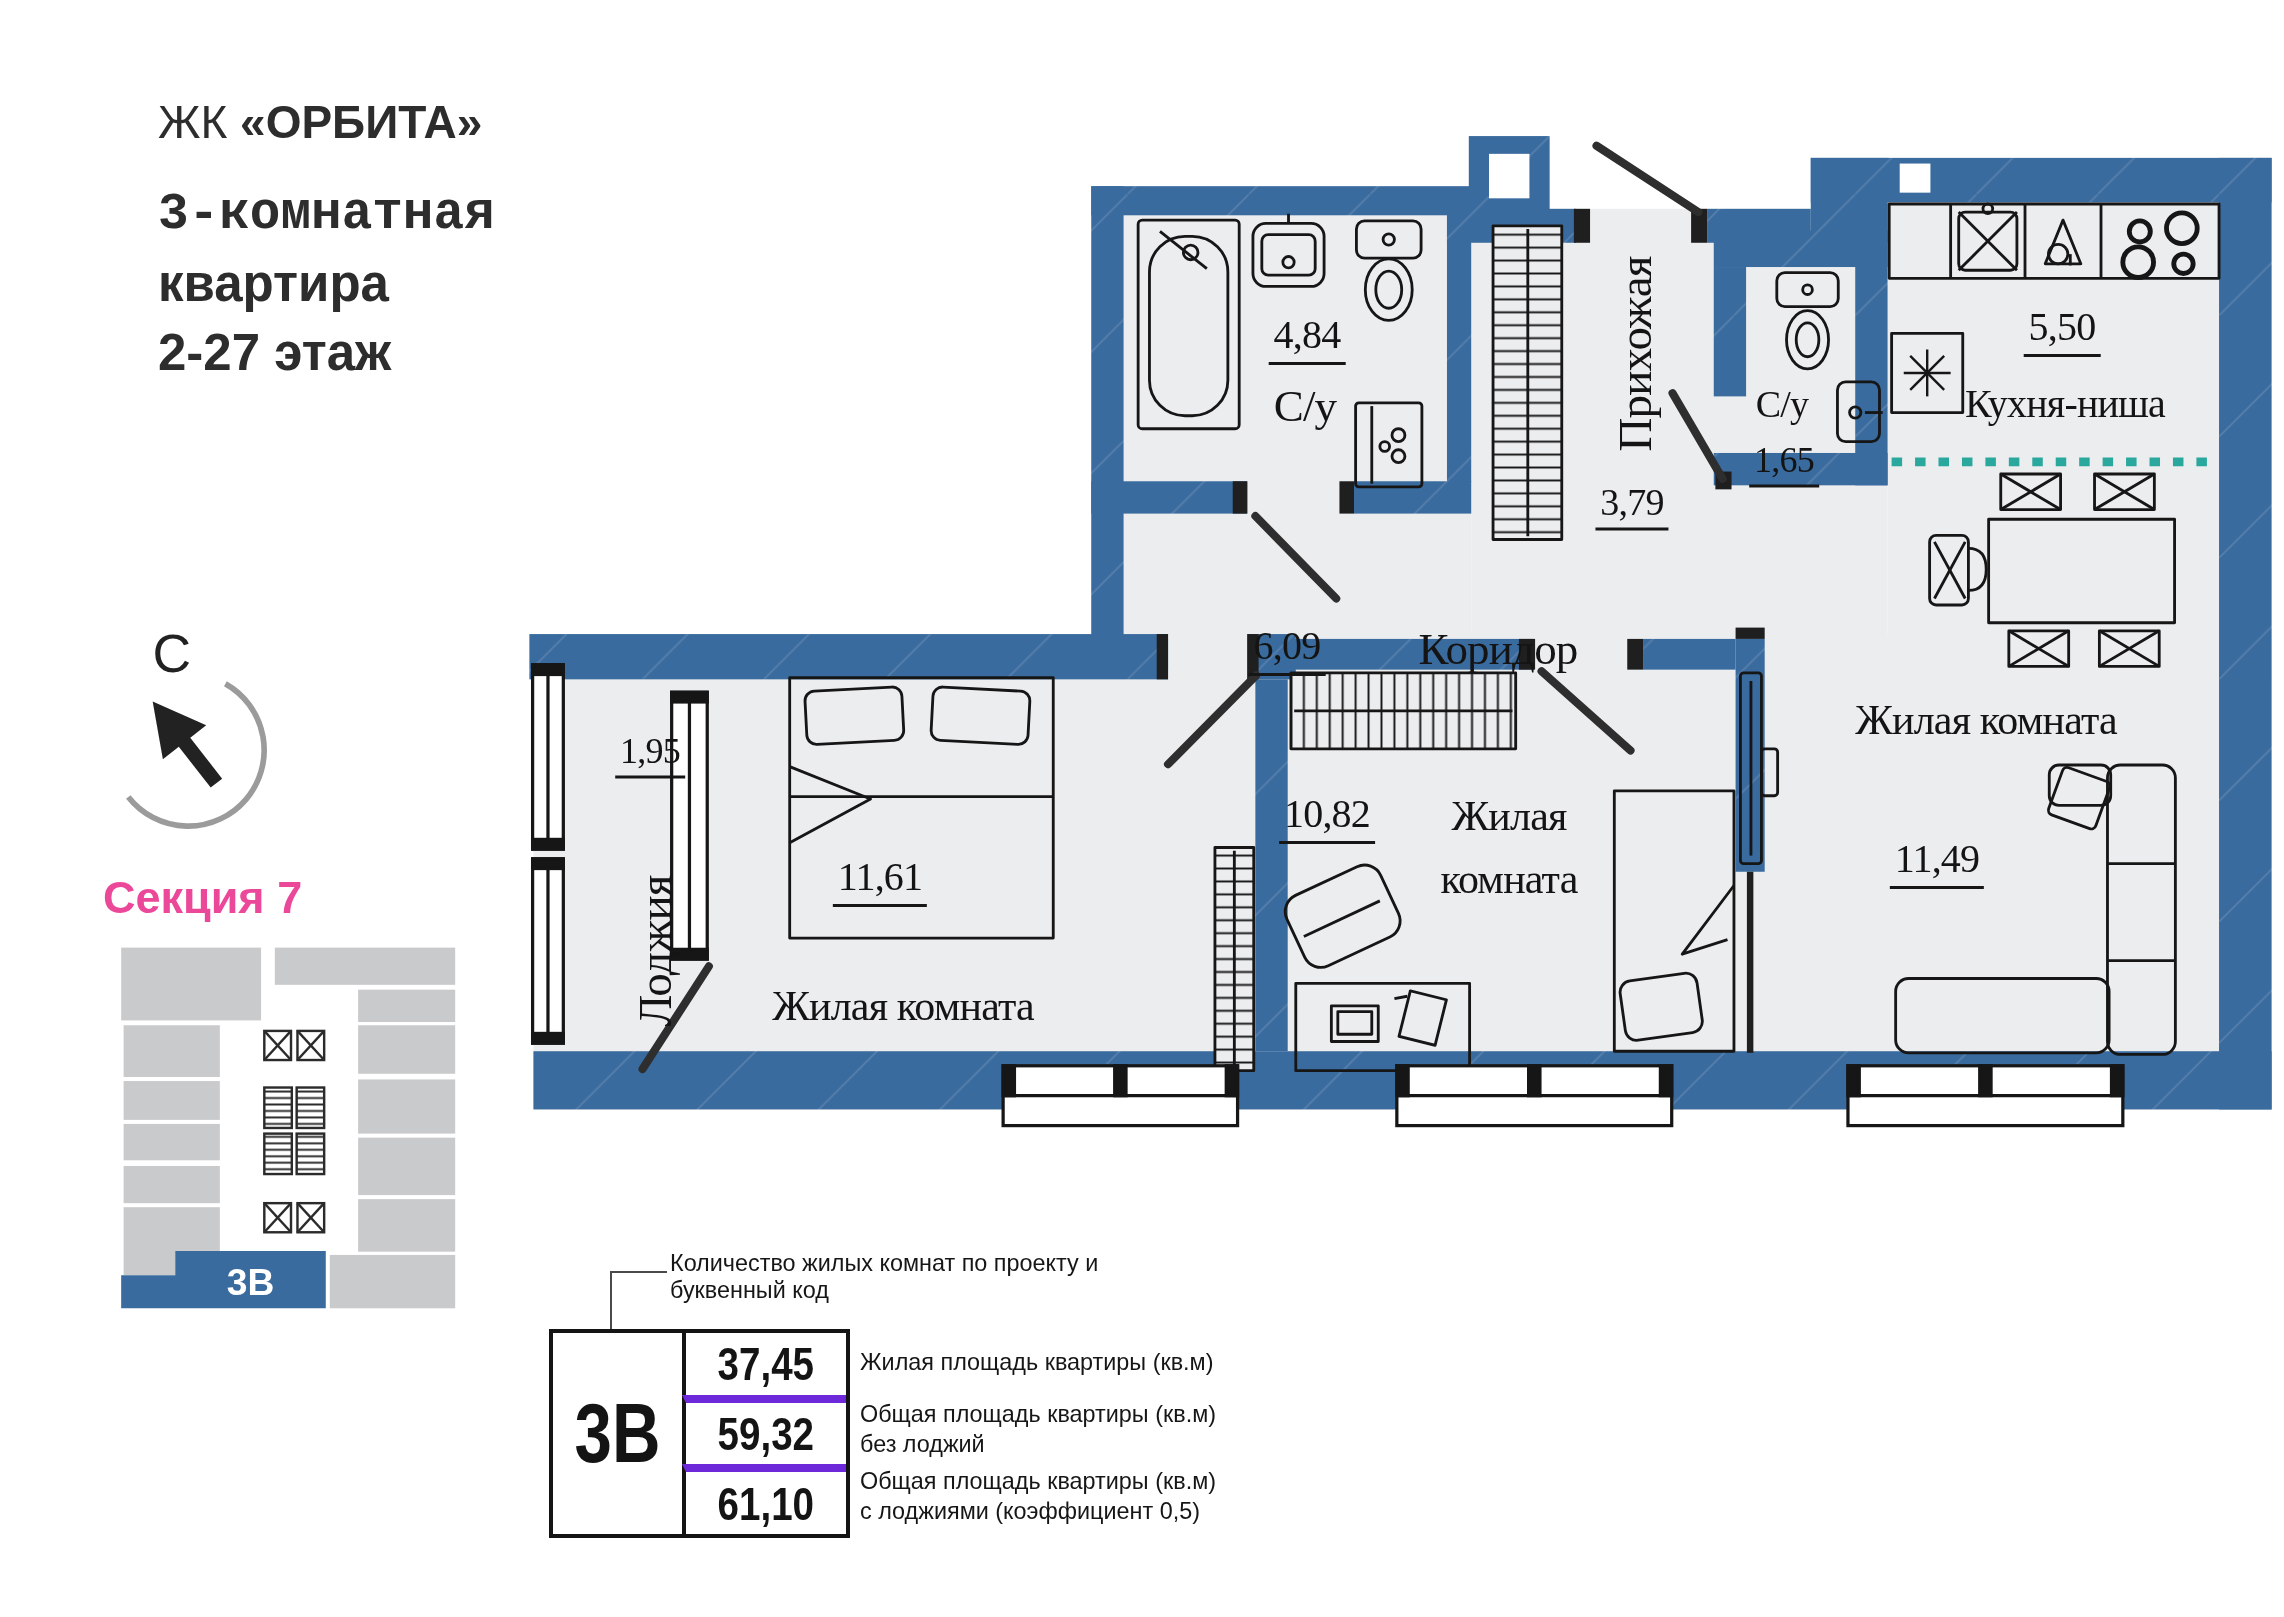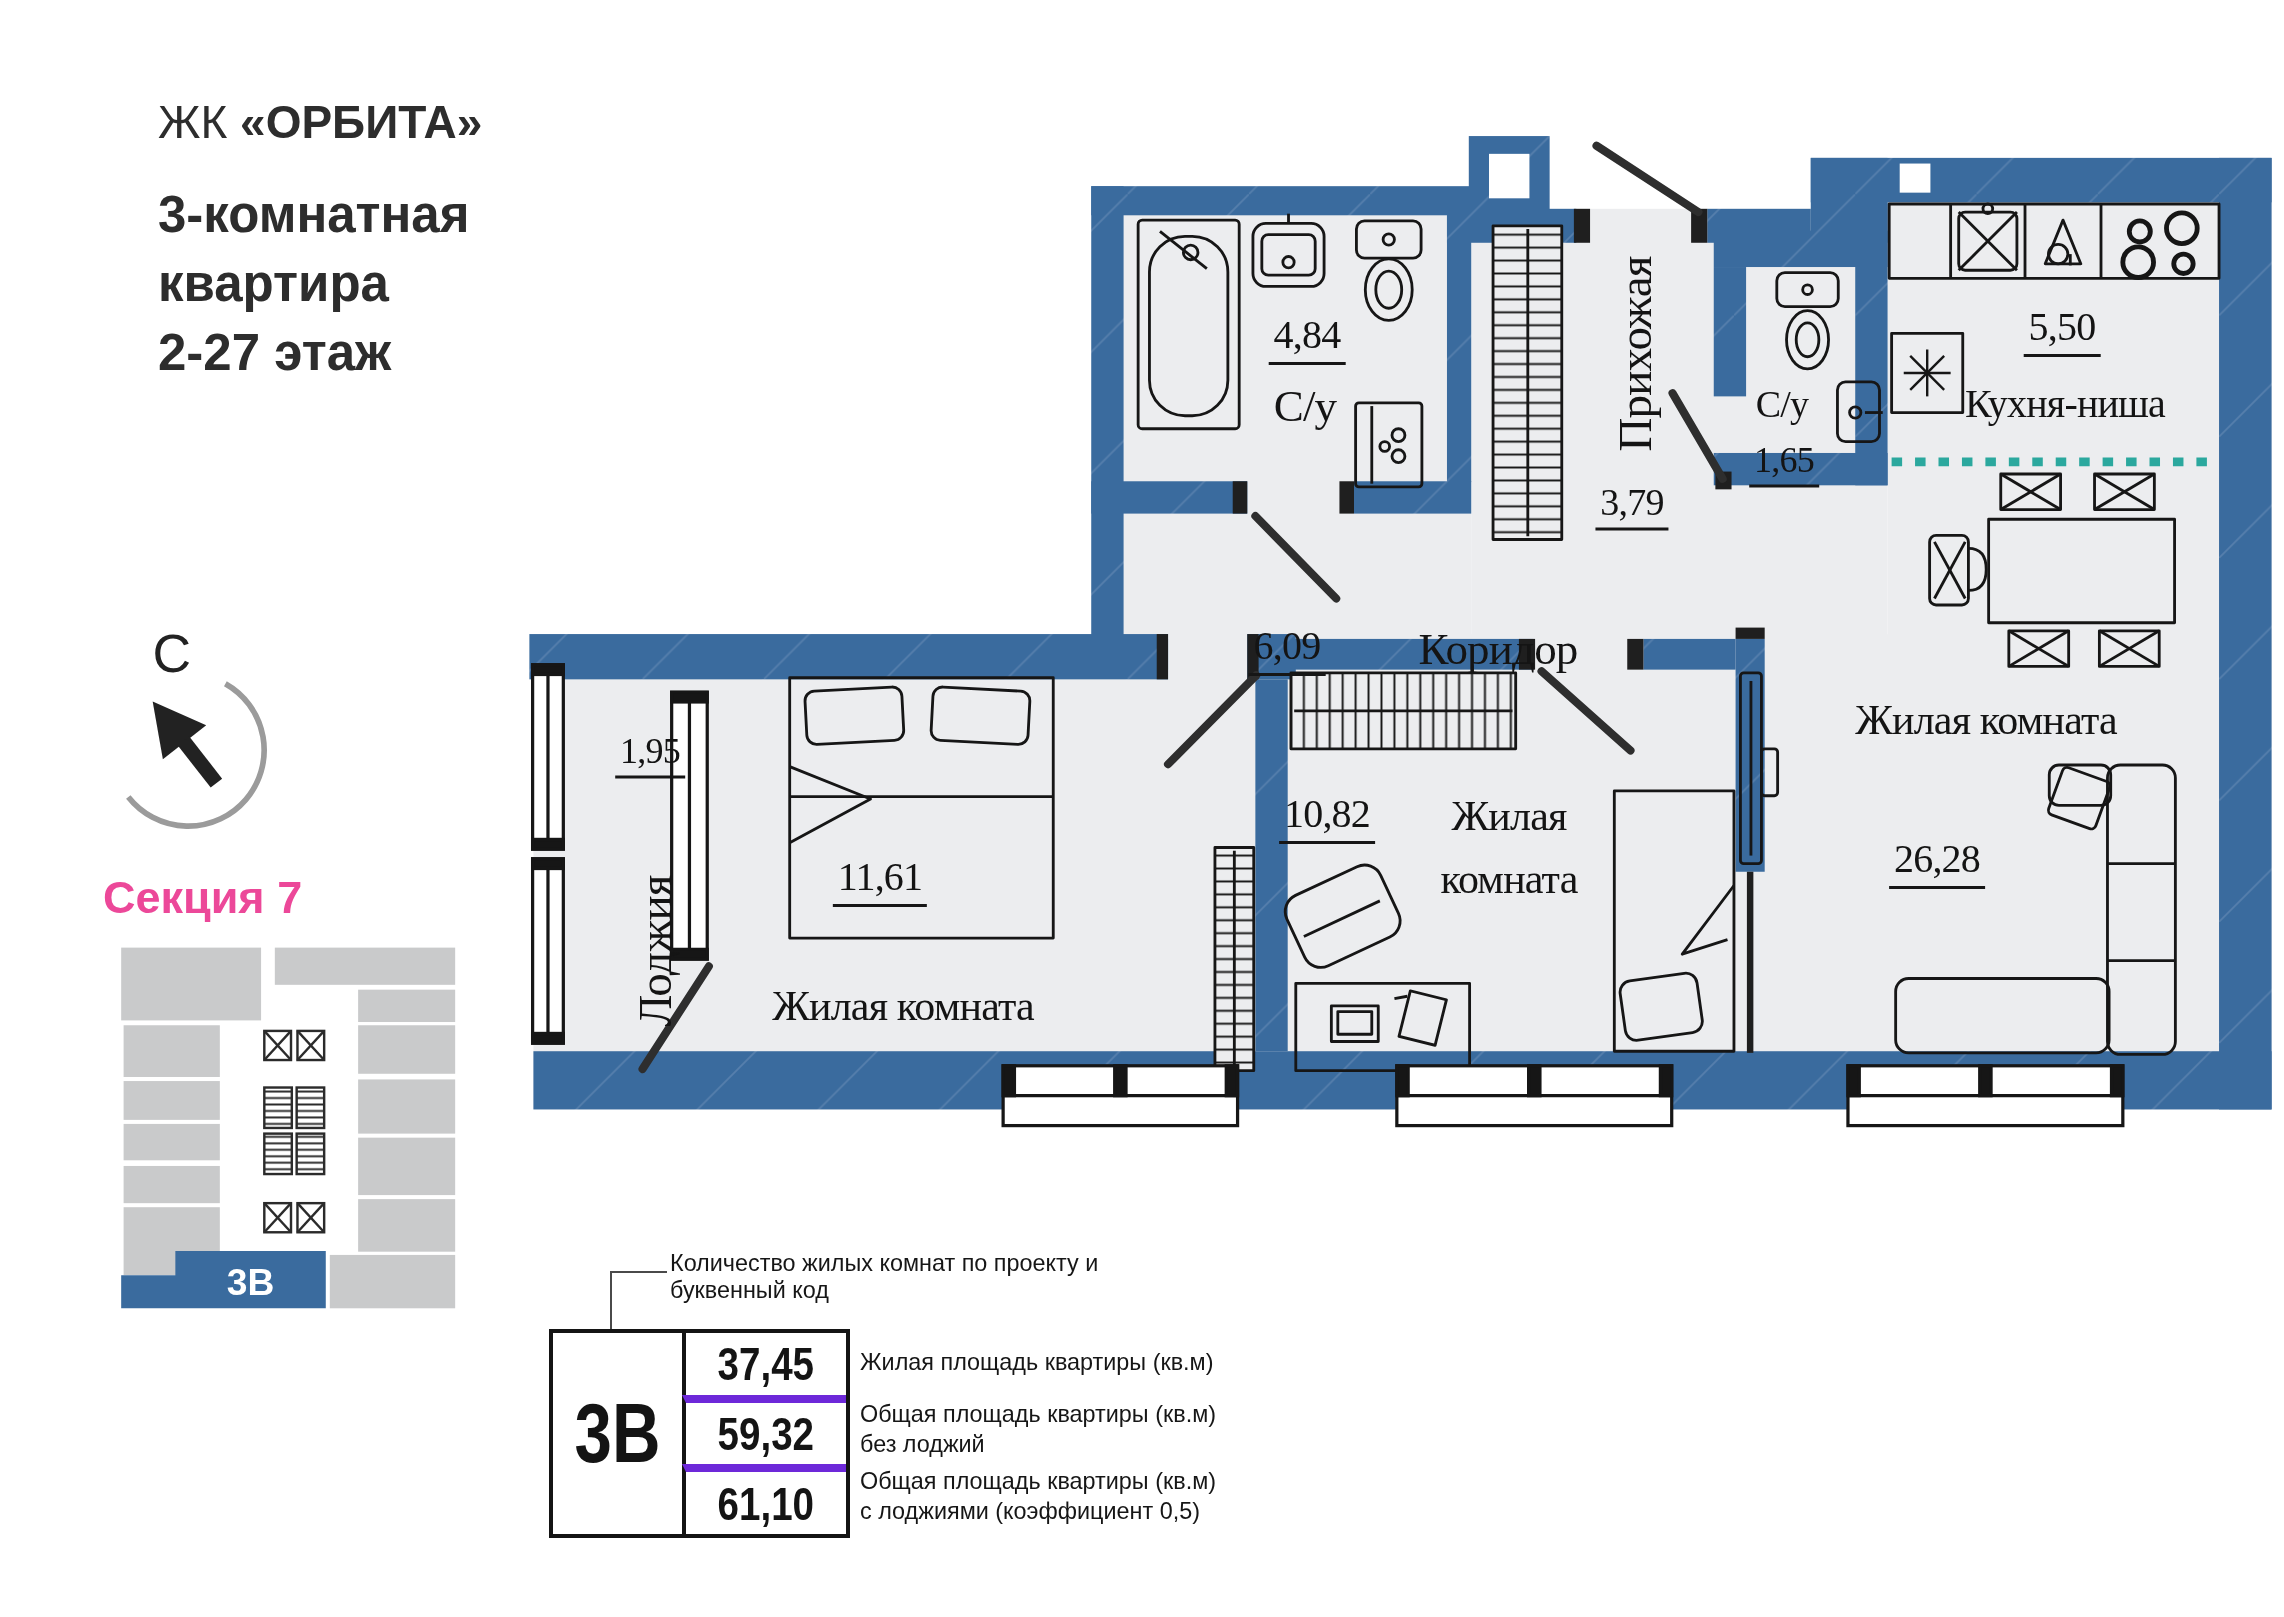--- a/index.html
+++ b/index.html
@@ -5,21 +5,21 @@
   html,body{margin:0;padding:0;background:#fff;}
   .page{position:relative;width:2284px;height:1617px;background:#fff;overflow:hidden;
         font-family:"Liberation Sans",sans-serif;color:#2d2d2d;}
   .abs{position:absolute;}
   
   .brand{left:158px;top:95px;width:485px;}
   .brand-line1{font-size:46px;letter-spacing:0;white-space:nowrap;color:#2d2d2d;}
   .brand-line1 .thin{font-weight:400;margin-top:37px;}
   .brand-line1 .bold{font-weight:700;}
   .brand-big{font-size:51px;font-weight:700;line-height:69px;color:#2d2d2d;}
-  .brand-big.first{margin-top:31px;}
+  .brand-big.first{margin-top:31px;font-family:Liberation Mono, monospace;}
   
   .section-title{left:103px;top:872px;font-size:45px;font-weight:700;color:#ec4899;}
   
   .plan{left:521px;top:73px;width:1763px;height:1148px;}
   .plan svg{position:absolute;left:0;top:0;}
   .rlabel{position:absolute;transform:translate(-50%,-50%);font-family:"Liberation Serif",serif;
           color:#141414;white-space:nowrap;text-align:center;letter-spacing:-0.8px;}
   .rlabel.num{border-bottom:3.2px solid #161616;padding:0 4.9px 4px 4.9px;}
   .rlabel.vert{writing-mode:vertical-rl;transform:translate(-50%,-50%) rotate(180deg);}
   .rlabel.wrap{white-space:normal;line-height:1.5;}
@@ -420,21 +420,21 @@
     <div class="rlabel num" style="left:129px;top:681px;font-size:36px;">1,95</div>
     <div class="rlabel vert" style="left:134px;top:878px;font-size:47px;">Лоджия</div>
 
     <div class="rlabel num" style="left:359px;top:807px;font-size:40px;">11,61</div>
     <div class="rlabel" style="left:382px;top:933px;font-size:42px;">Жилая комната</div>
 
     <div class="rlabel num" style="left:806px;top:744px;font-size:40px;">10,82</div>
     <div class="rlabel wrap" style="left:988px;top:775px;width:210px;font-size:42px;">Жилая комната</div>
 
     <div class="rlabel" style="left:1465px;top:647px;font-size:42px;">Жилая комната</div>
-    <div class="rlabel num" style="left:1416px;top:789px;font-size:40px;">26,28</div>
+    <div class="rlabel num" style="left:1416px;top:789px;font-size:40px;">11,49</div>
   </div>
 
   <div class="abs callout-text">Количество жилых комнат по проекту и буквенный код</div>
   <div class="abs callout-elbow"></div>
 
   <div class="abs legend-table">
     <div class="legend-code">3В</div>
     <div class="legend-val">
         <span>37,45</span>
       </div>

